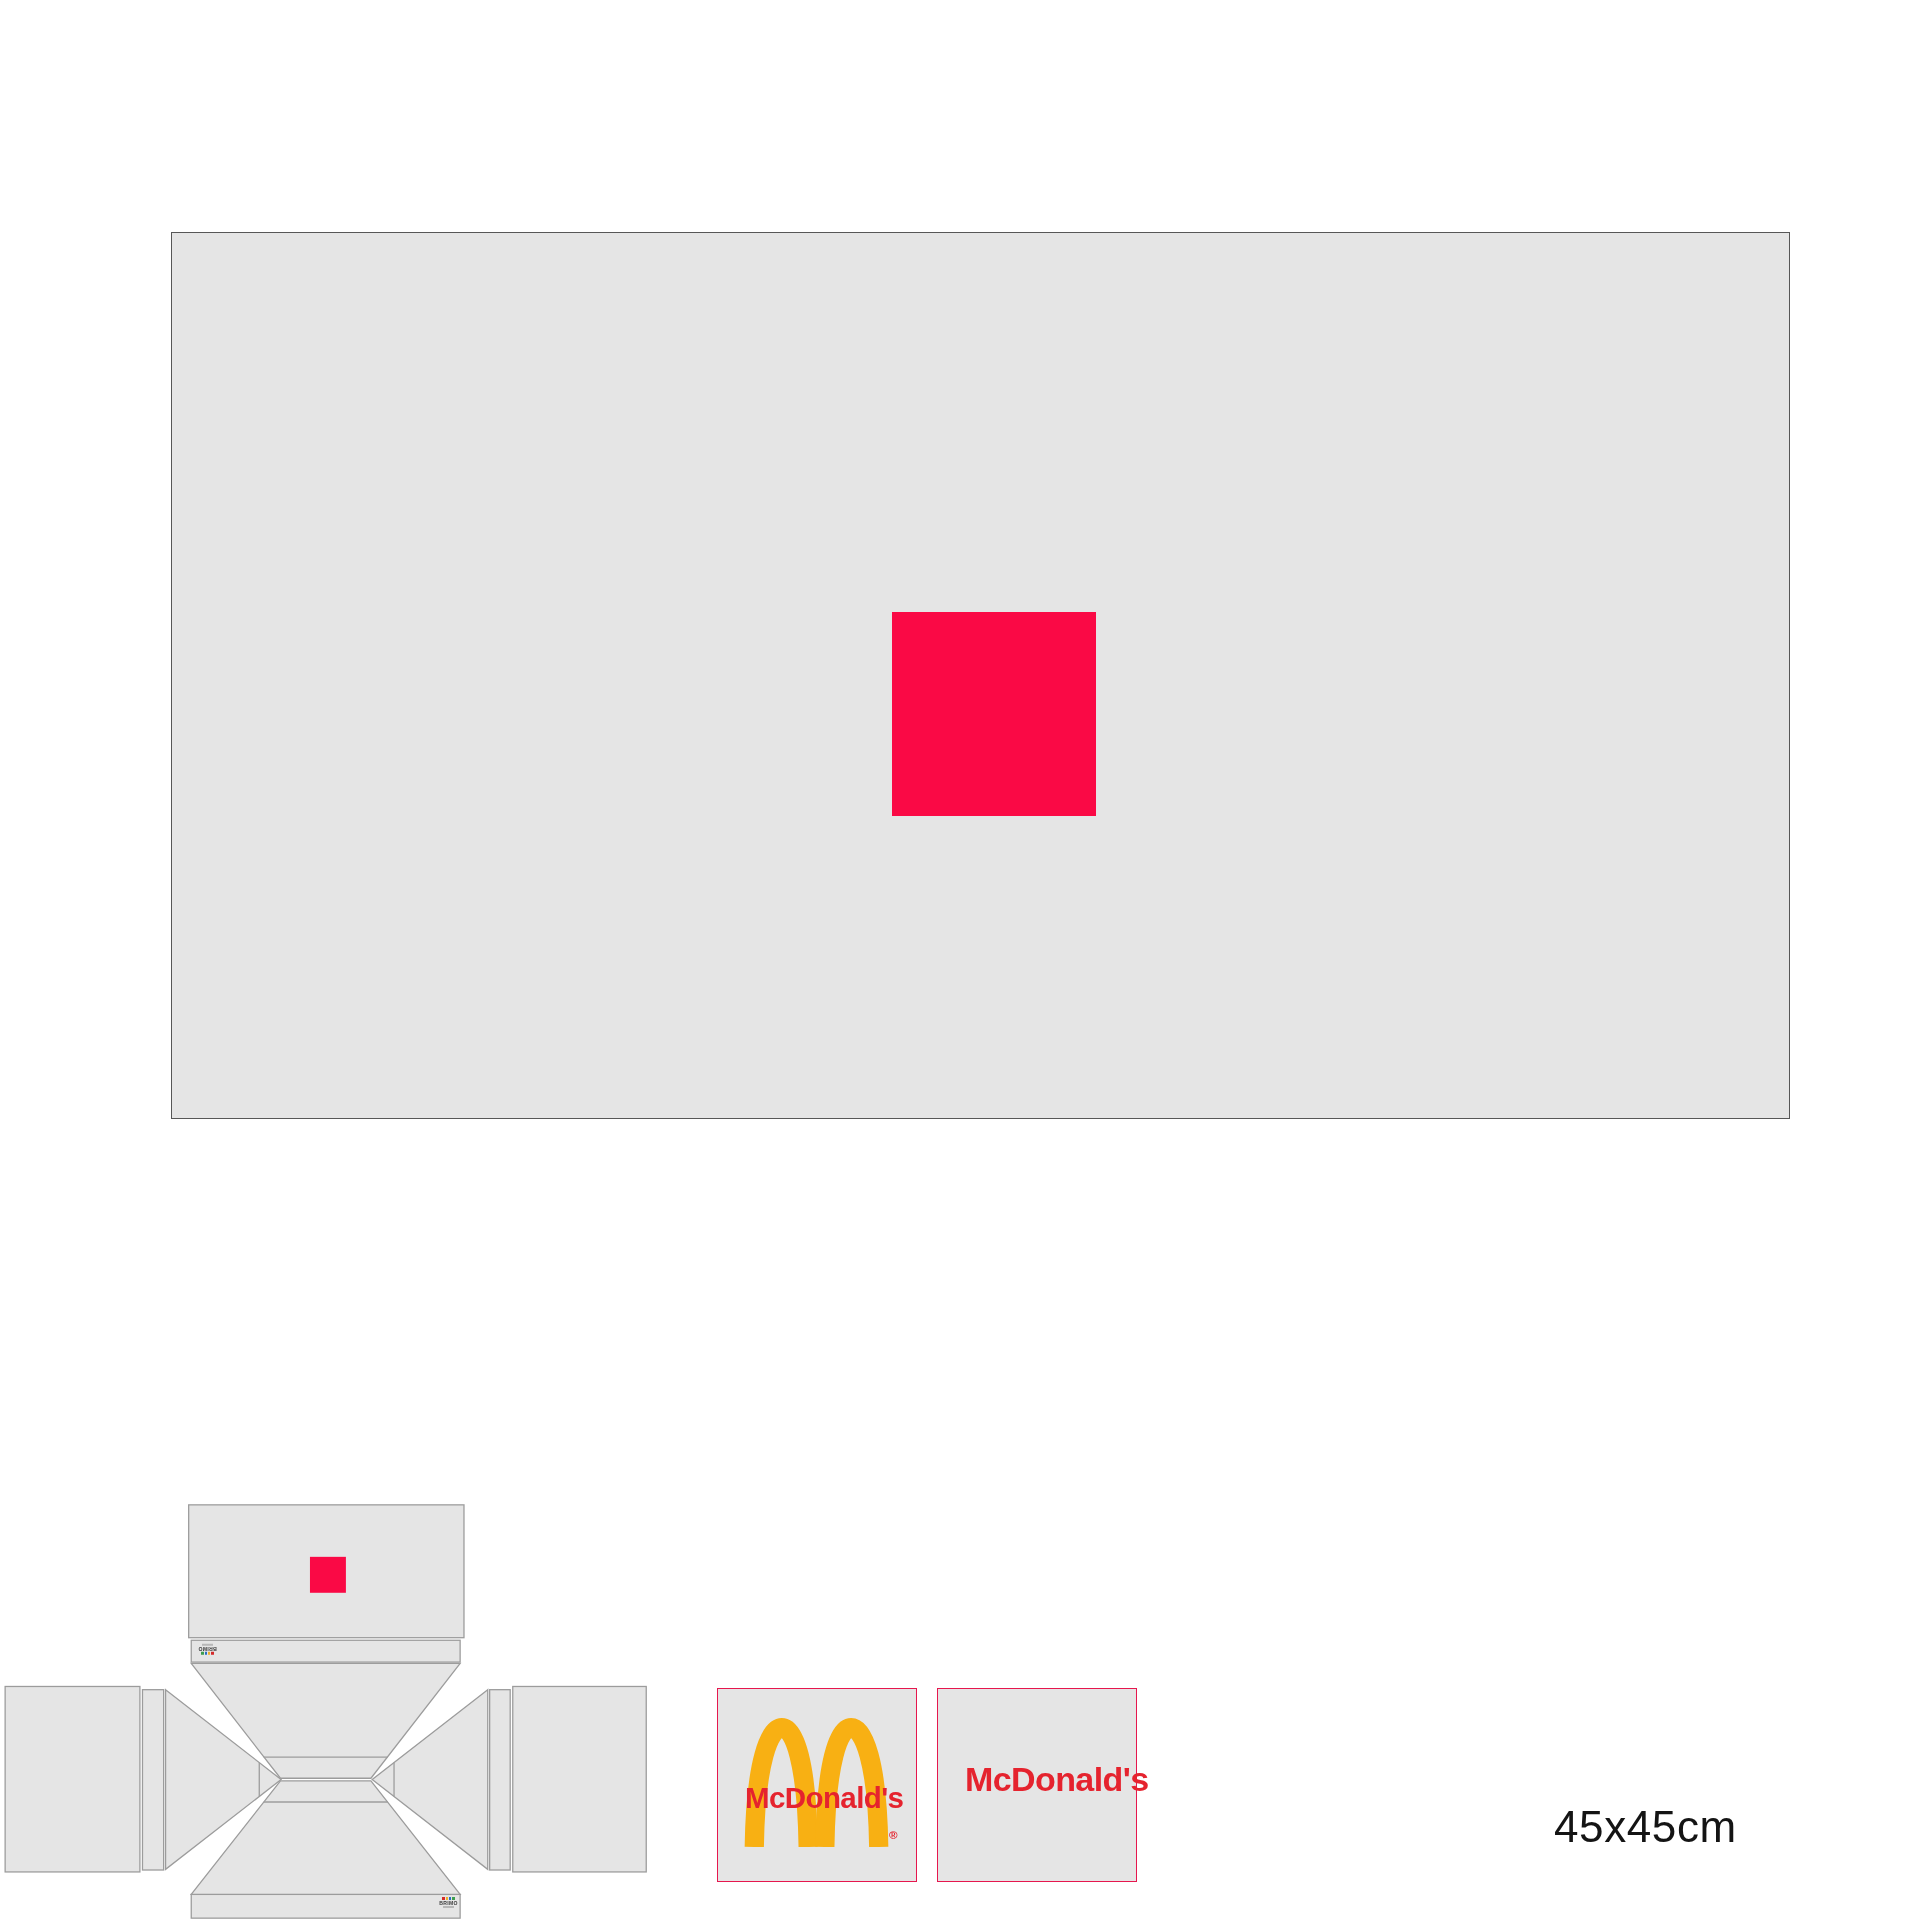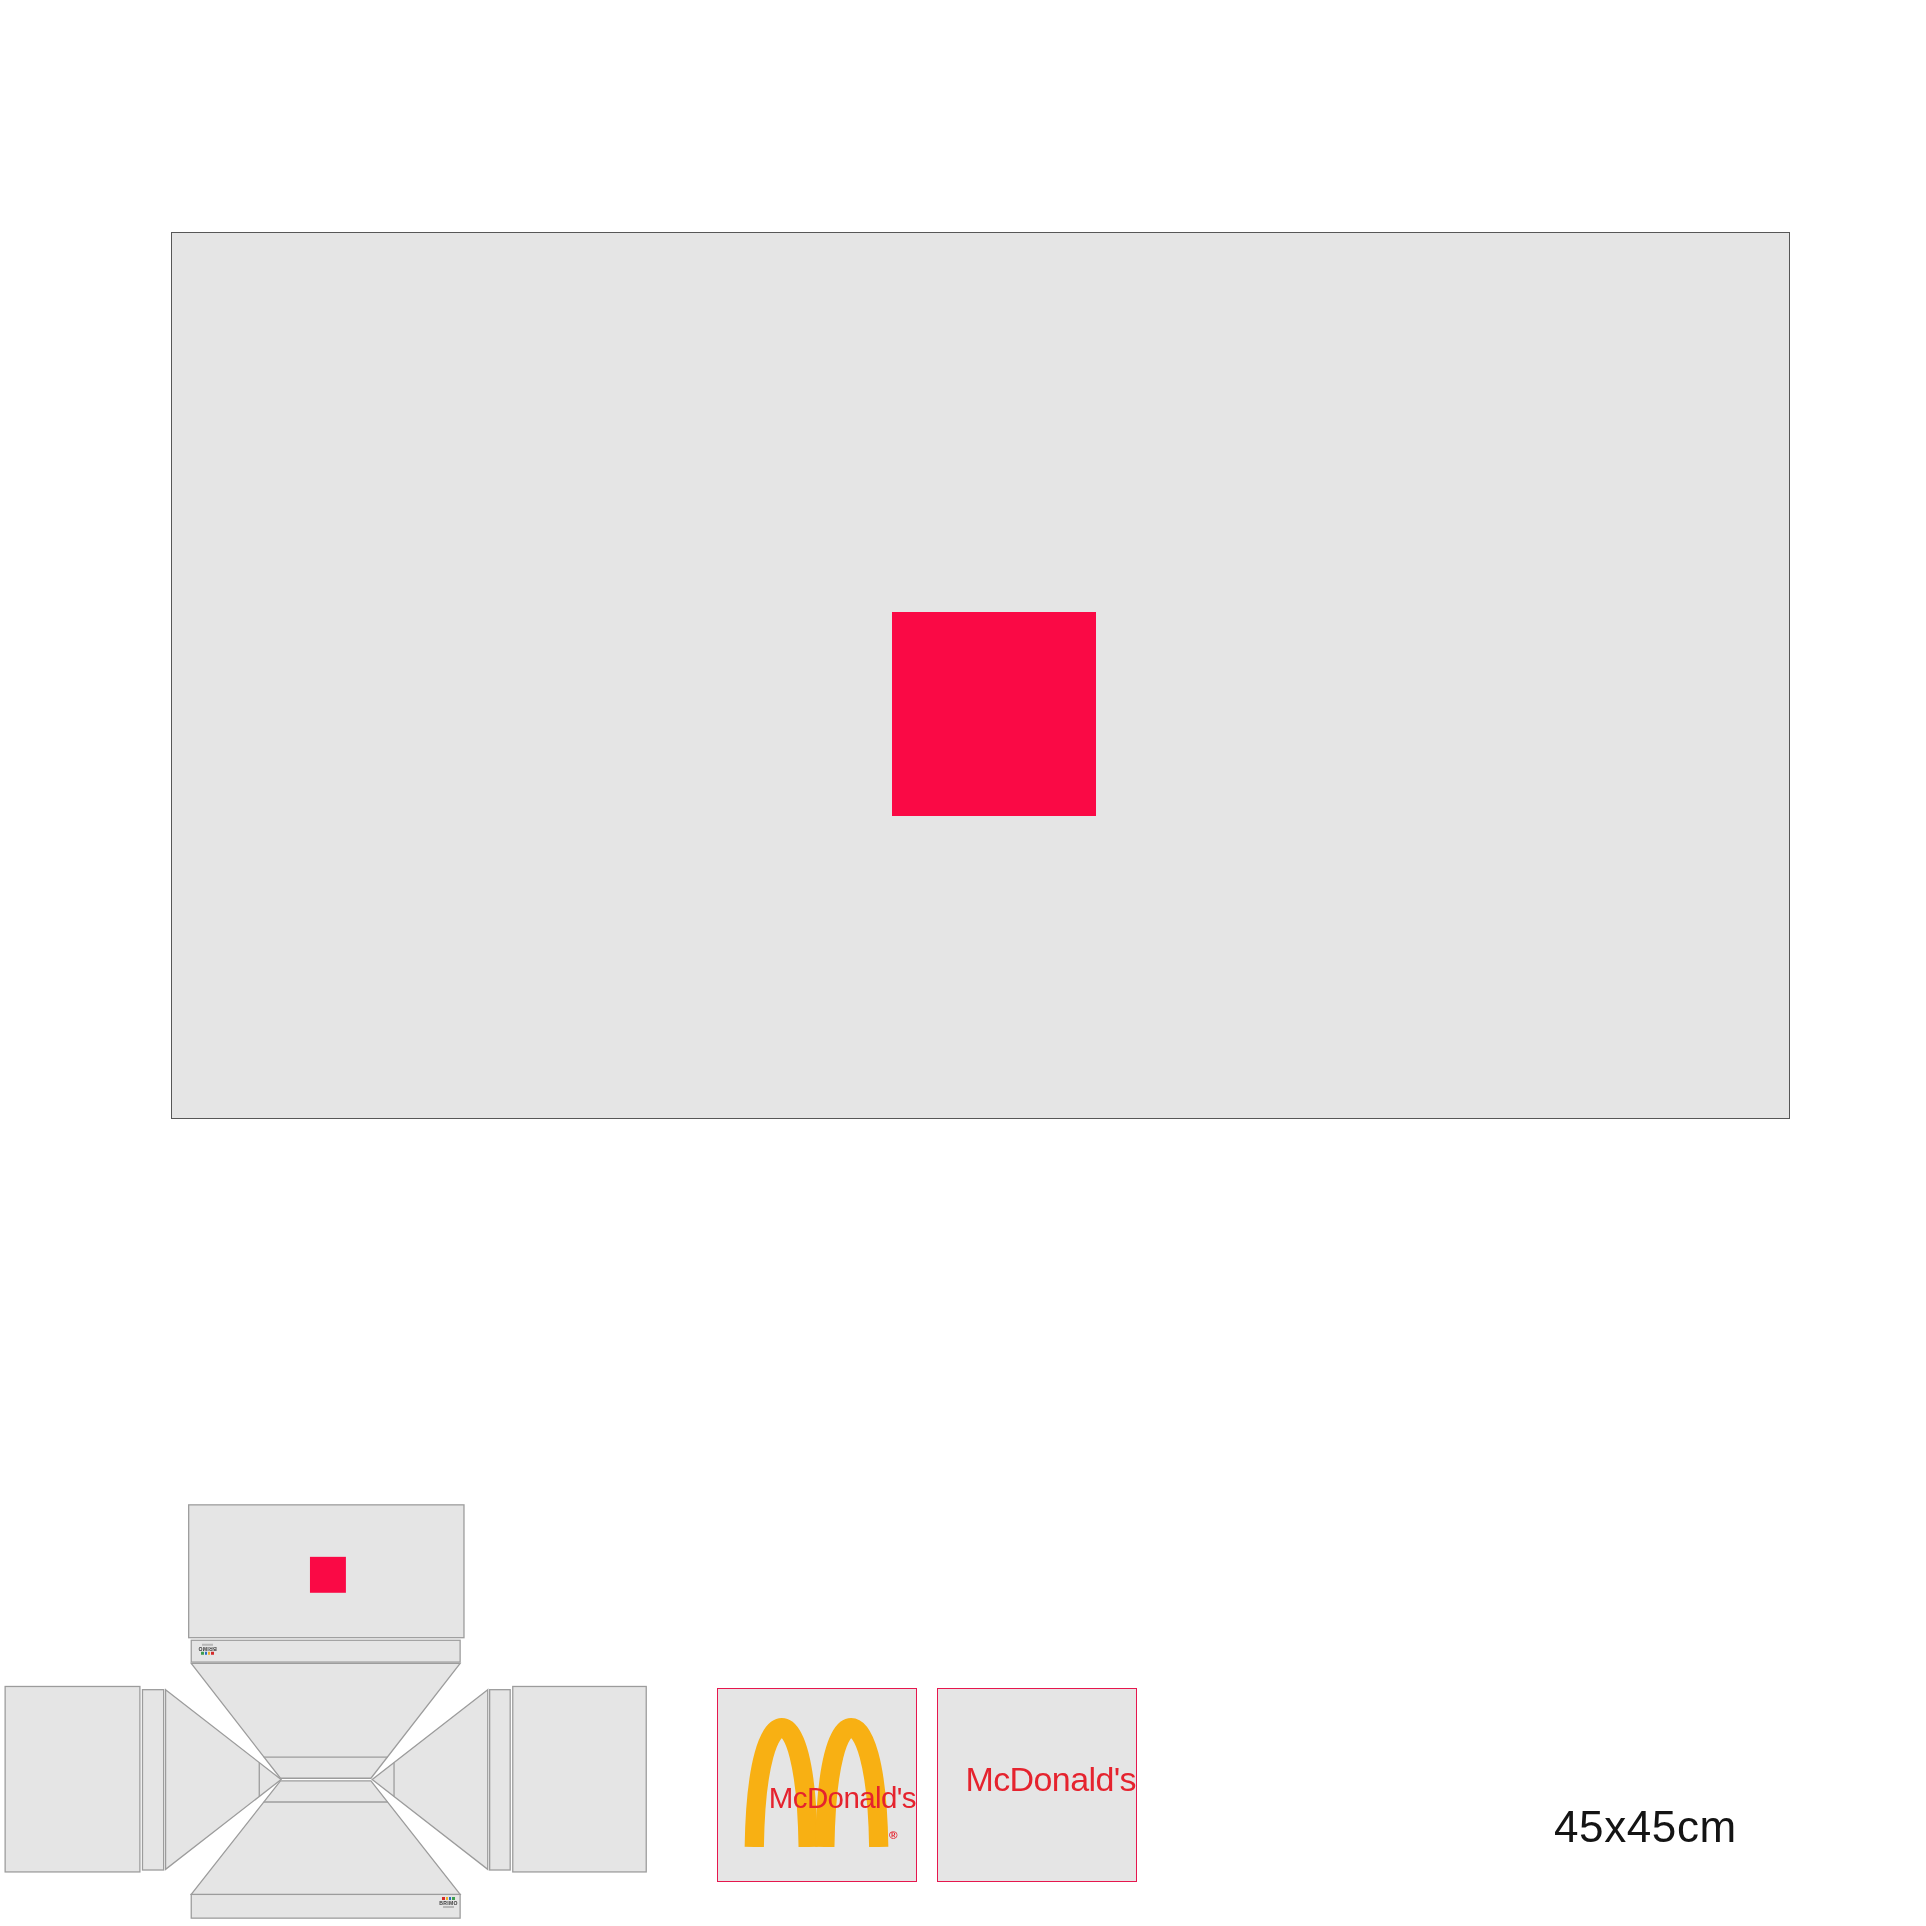--- a/index.html
+++ b/index.html
@@ -53,23 +53,23 @@
   .logo-card{
     position:absolute;top:1688px;width:200px;height:194px;
     background:var(--panel-gray);
     border:1.9px solid var(--logo-border-pink);
   }
   .card-arches{left:717px;}
   .card-text{left:937px;}
   .arches-svg{position:absolute;left:18px;top:22px;width:161px;height:136px;}
   .arches-svg path{stroke:var(--arches-gold);fill:none;}
   .wordmark{
-    position:absolute;left:0;width:100%;text-align:right;
-    font-weight:normal;color:var(--mcdonalds-red);
-    letter-spacing:-0.6px;line-height:1;white-space:nowrap;
+    position:absolute;left:0;width:100%;text-align:left;
+    font-weight:bold;color:var(--mcdonalds-red);
+    letter-spacing:-0.6px;line-height:1;white-space:nowrap;padding-left:27px;
   }
   .card-arches .wordmark{top:94px;font-size:29.5px;}
   .card-text .wordmark{top:73px;font-size:34px;}
   .reg-mark{
     position:absolute;left:171px;top:140px;font-size:11.6px;
     color:var(--mcdonalds-red);font-weight:bold;line-height:1;
   }
 
   
   .size-label{

